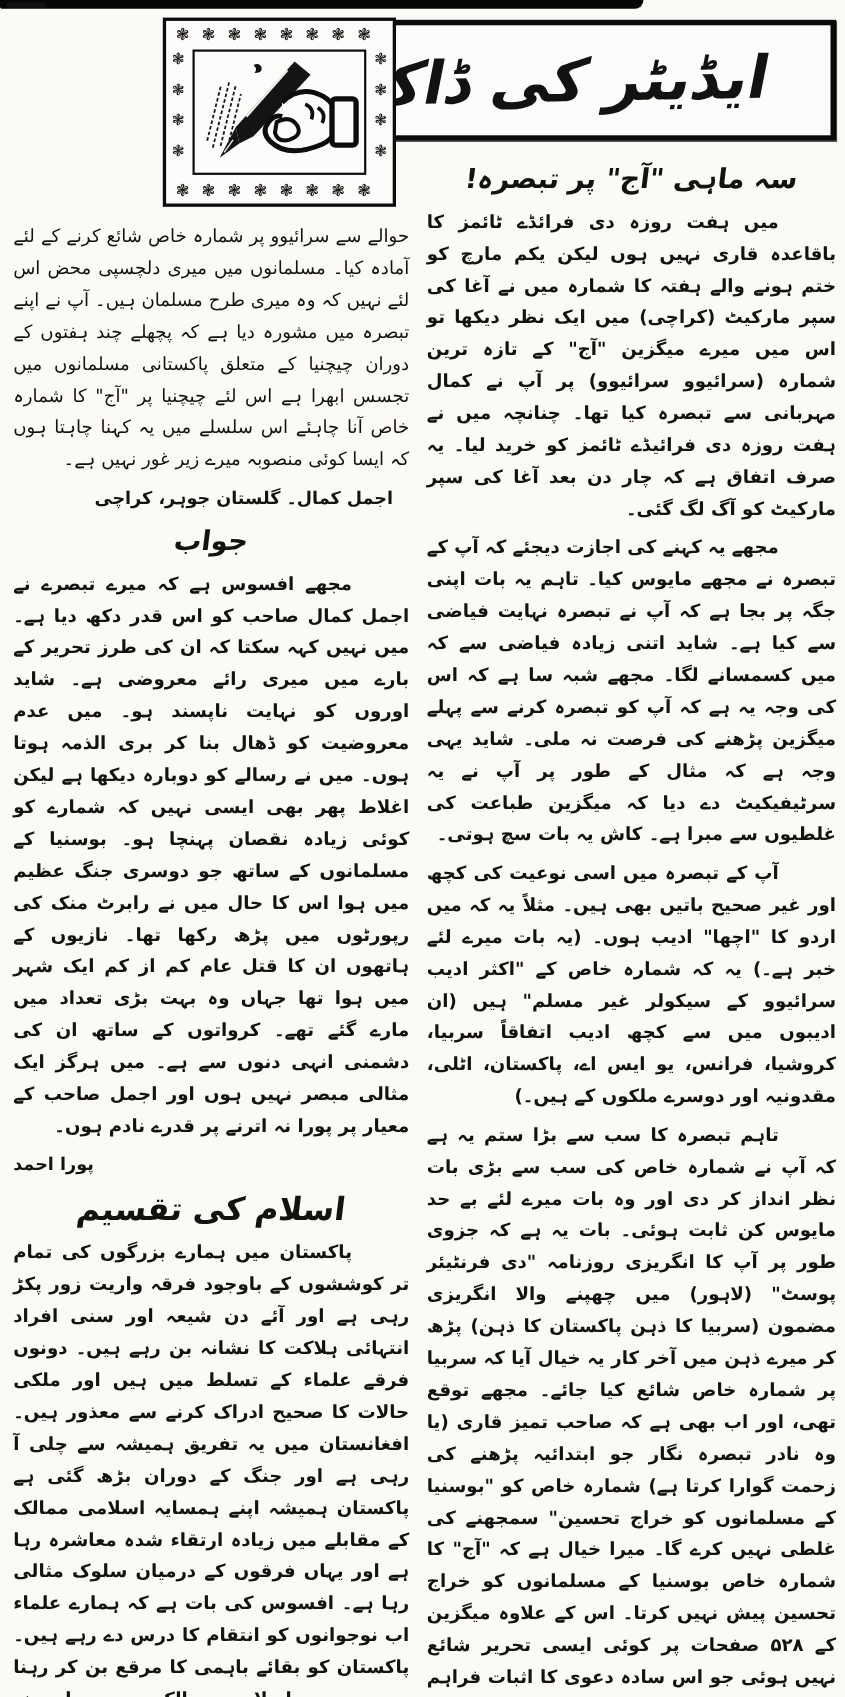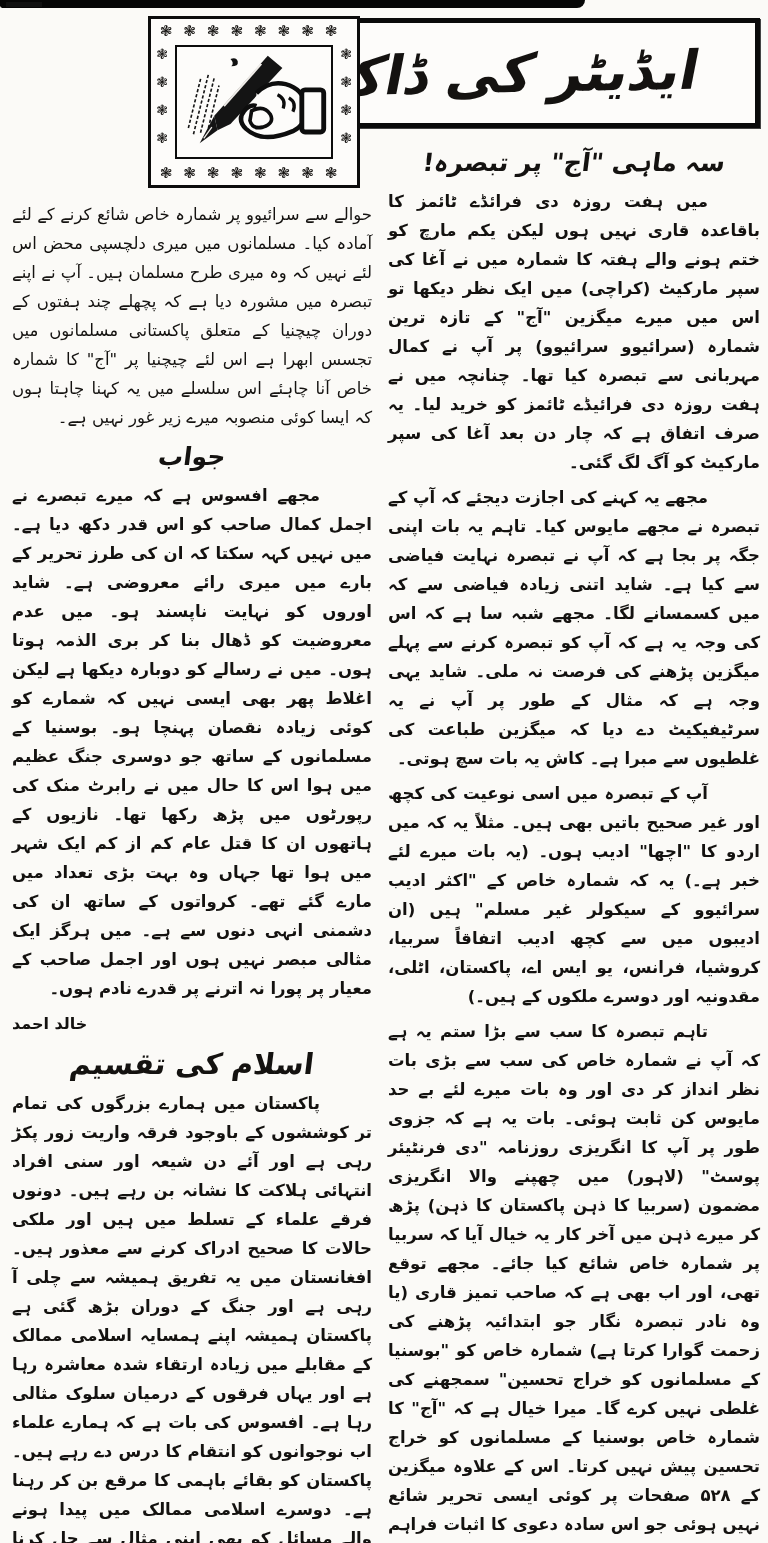--- a/index.html
+++ b/index.html
@@ -108,22 +108,23 @@
           <polygon points="50,96 46,78 28,112" fill="#141414"></polygon>
           <line x1="43" y1="92" x2="33" y2="106" stroke="#efece8" stroke-width="1.6"></line>
 
           <rect x="154" y="46" width="27" height="52" rx="4" fill="#fdfcfa" stroke="#0d0d0d" stroke-width="6"></rect>
         </svg>
       </div>
       <div class="orn-row bottom">❃❃❃❃❃❃❃❃</div>
     </div>
     <div class="col-text">
       <p>حوالے سے سرائیوو پر شمارہ خاص شائع کرنے کے لئے آمادہ کیا۔ مسلمانوں میں میری دلچسپی محض اس لئے نہیں کہ وہ میری طرح مسلمان ہیں۔ آپ نے اپنے تبصرہ میں مشورہ دیا ہے کہ پچھلے چند ہفتوں کے دوران چیچنیا کے متعلق پاکستانی مسلمانوں میں تجسس ابھرا ہے اس لئے چیچنیا پر "آج" کا شمارہ خاص آنا چاہئے اس سلسلے میں یہ کہنا چاہتا ہوں کہ ایسا کوئی منصوبہ میرے زیر غور نہیں ہے۔</p>
+      <p class="sig sig-1">اجمل کمال۔ گلستان جوہر، کراچی</p>
       <h2 class="h-reply">جواب</h2>
       <p class="indent">مجھے افسوس ہے کہ میرے تبصرے نے اجمل کمال صاحب کو اس قدر دکھ دیا ہے۔ میں نہیں کہہ سکتا کہ ان کی طرز تحریر کے بارے میں میری رائے معروضی ہے۔ شاید اوروں کو نہایت ناپسند ہو۔ میں عدم معروضیت کو ڈھال بنا کر بری الذمہ ہوتا ہوں۔ میں نے رسالے کو دوبارہ دیکھا ہے لیکن اغلاط پھر بھی ایسی نہیں کہ شمارے کو کوئی زیادہ نقصان پہنچا ہو۔ بوسنیا کے مسلمانوں کے ساتھ جو دوسری جنگ عظیم میں ہوا اس کا حال میں نے رابرٹ منک کی رپورٹوں میں پڑھ رکھا تھا۔ نازیوں کے ہاتھوں ان کا قتل عام کم از کم ایک شہر میں ہوا تھا جہاں وہ بہت بڑی تعداد میں مارے گئے تھے۔ کرواتوں کے ساتھ ان کی دشمنی انہی دنوں سے ہے۔ میں ہرگز ایک مثالی مبصر نہیں ہوں اور اجمل صاحب کے معیار پر پورا نہ اترنے پر قدرے نادم ہوں۔</p>
-      <p class="sig">خالد احمد</p>
+      <p class="sig">پورا احمد</p>
       <h2 class="h-letter2">اسلام کی تقسیم</h2>
       <p class="indent">پاکستان میں ہمارے بزرگوں کی تمام تر کوششوں کے باوجود فرقہ واریت زور پکڑ رہی ہے اور آئے دن شیعہ اور سنی افراد انتہائی ہلاکت کا نشانہ بن رہے ہیں۔ دونوں فرقے علماء کے تسلط میں ہیں اور ملکی حالات کا صحیح ادراک کرنے سے معذور ہیں۔ افغانستان میں یہ تفریق ہمیشہ سے چلی آ رہی ہے اور جنگ کے دوران بڑھ گئی ہے پاکستان ہمیشہ اپنے ہمسایہ اسلامی ممالک کے مقابلے میں زیادہ ارتقاء شدہ معاشرہ رہا ہے اور یہاں فرقوں کے درمیان سلوک مثالی رہا ہے۔ افسوس کی بات ہے کہ ہمارے علماء اب نوجوانوں کو انتقام کا درس دے رہے ہیں۔ پاکستان کو بقائے باہمی کا مرقع بن کر رہنا ہے۔ دوسرے اسلامی ممالک میں پیدا ہونے والے مسائل کو بھی اپنی مثال سے حل کرنا ہے نہ کہ ان کی منفی مثال کو اپنانا ہے۔ سنی حضرات کا فرض ہے کہ وہ تمام اقلیتوں کی طرف معتدلانہ نظر ڈالیں کرسچن طبقے کو ہدف بنانے کی بجائے اپنی پناہ میں لیں تاکہ پوری قوم میں مخاصمت کی جگہ رواداری اور برداشت کا جذبہ رواں دواں ہو جائے۔</p>
 
     </div>
   </div>
 
 </div>
 
 </body></html>

